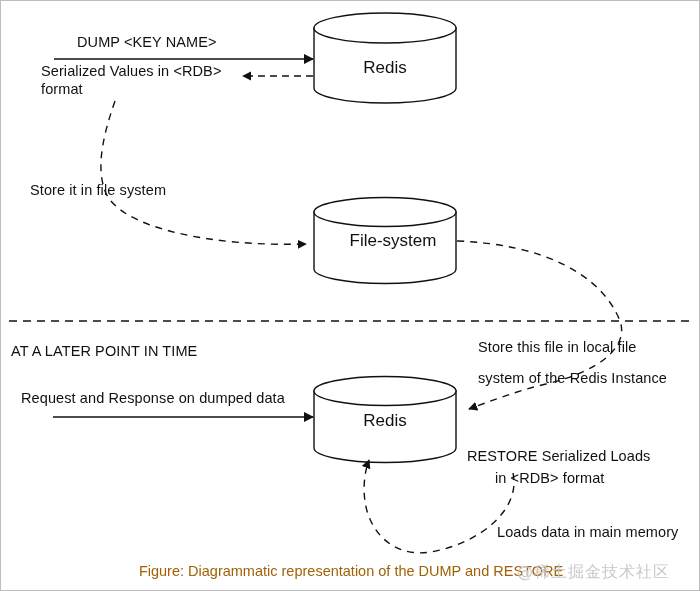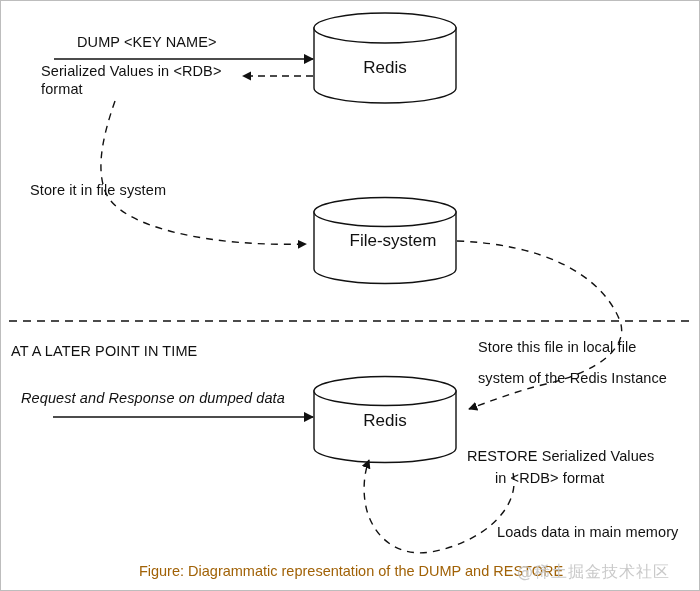--- a/index.html
+++ b/index.html
@@ -114,27 +114,27 @@
   <div class="lbl" style="left:76px; top:32px;">DUMP &lt;KEY NAME&gt;</div>
 
   <div class="lbl" style="left:40px; top:61px;">Serialized Values in &lt;RDB&gt;</div>
 
   <div class="lbl" style="left:40px; top:79px;">format</div>
 
   <div class="lbl" style="left:29px; top:180px;">Store it in file system</div>
 
   <div class="lbl" style="left:10px; top:341px;">AT A LATER POINT IN TIME</div>
 
-  <div class="lbl" style="left:20px; top:388px;font-style:italic;">Request and Response on dumped data</div>
+  <div class="lbl" style="left:20px; top:388px;">Request and Response on dumped data</div>
 
   <div class="lbl" style="left:477px; top:337px;">Store this file in local file</div>
 
   <div class="lbl" style="left:477px; top:355px;margin-top:13px;">system of the Redis Instance</div>
 
-  <div class="lbl" style="left:466px; top:446px;">RESTORE Serialized Values</div>
+  <div class="lbl" style="left:466px; top:446px;">RESTORE Serialized Loads</div>
 
   <div class="lbl" style="left:466px; top:468px;margin-left:28px;">in &lt;RDB&gt; format</div>
 
   <div class="lbl" style="left:496px; top:522px;">Loads data in main memory</div>
 
   <div class="node-label" style="left:313px; top:57px; width:142px;">Redis</div>
 
   <div class="node-label" style="left:313px; top:230px; width:158px;">File-system</div>
 
   <div class="node-label" style="left:313px; top:410px; width:142px;">Redis</div>

